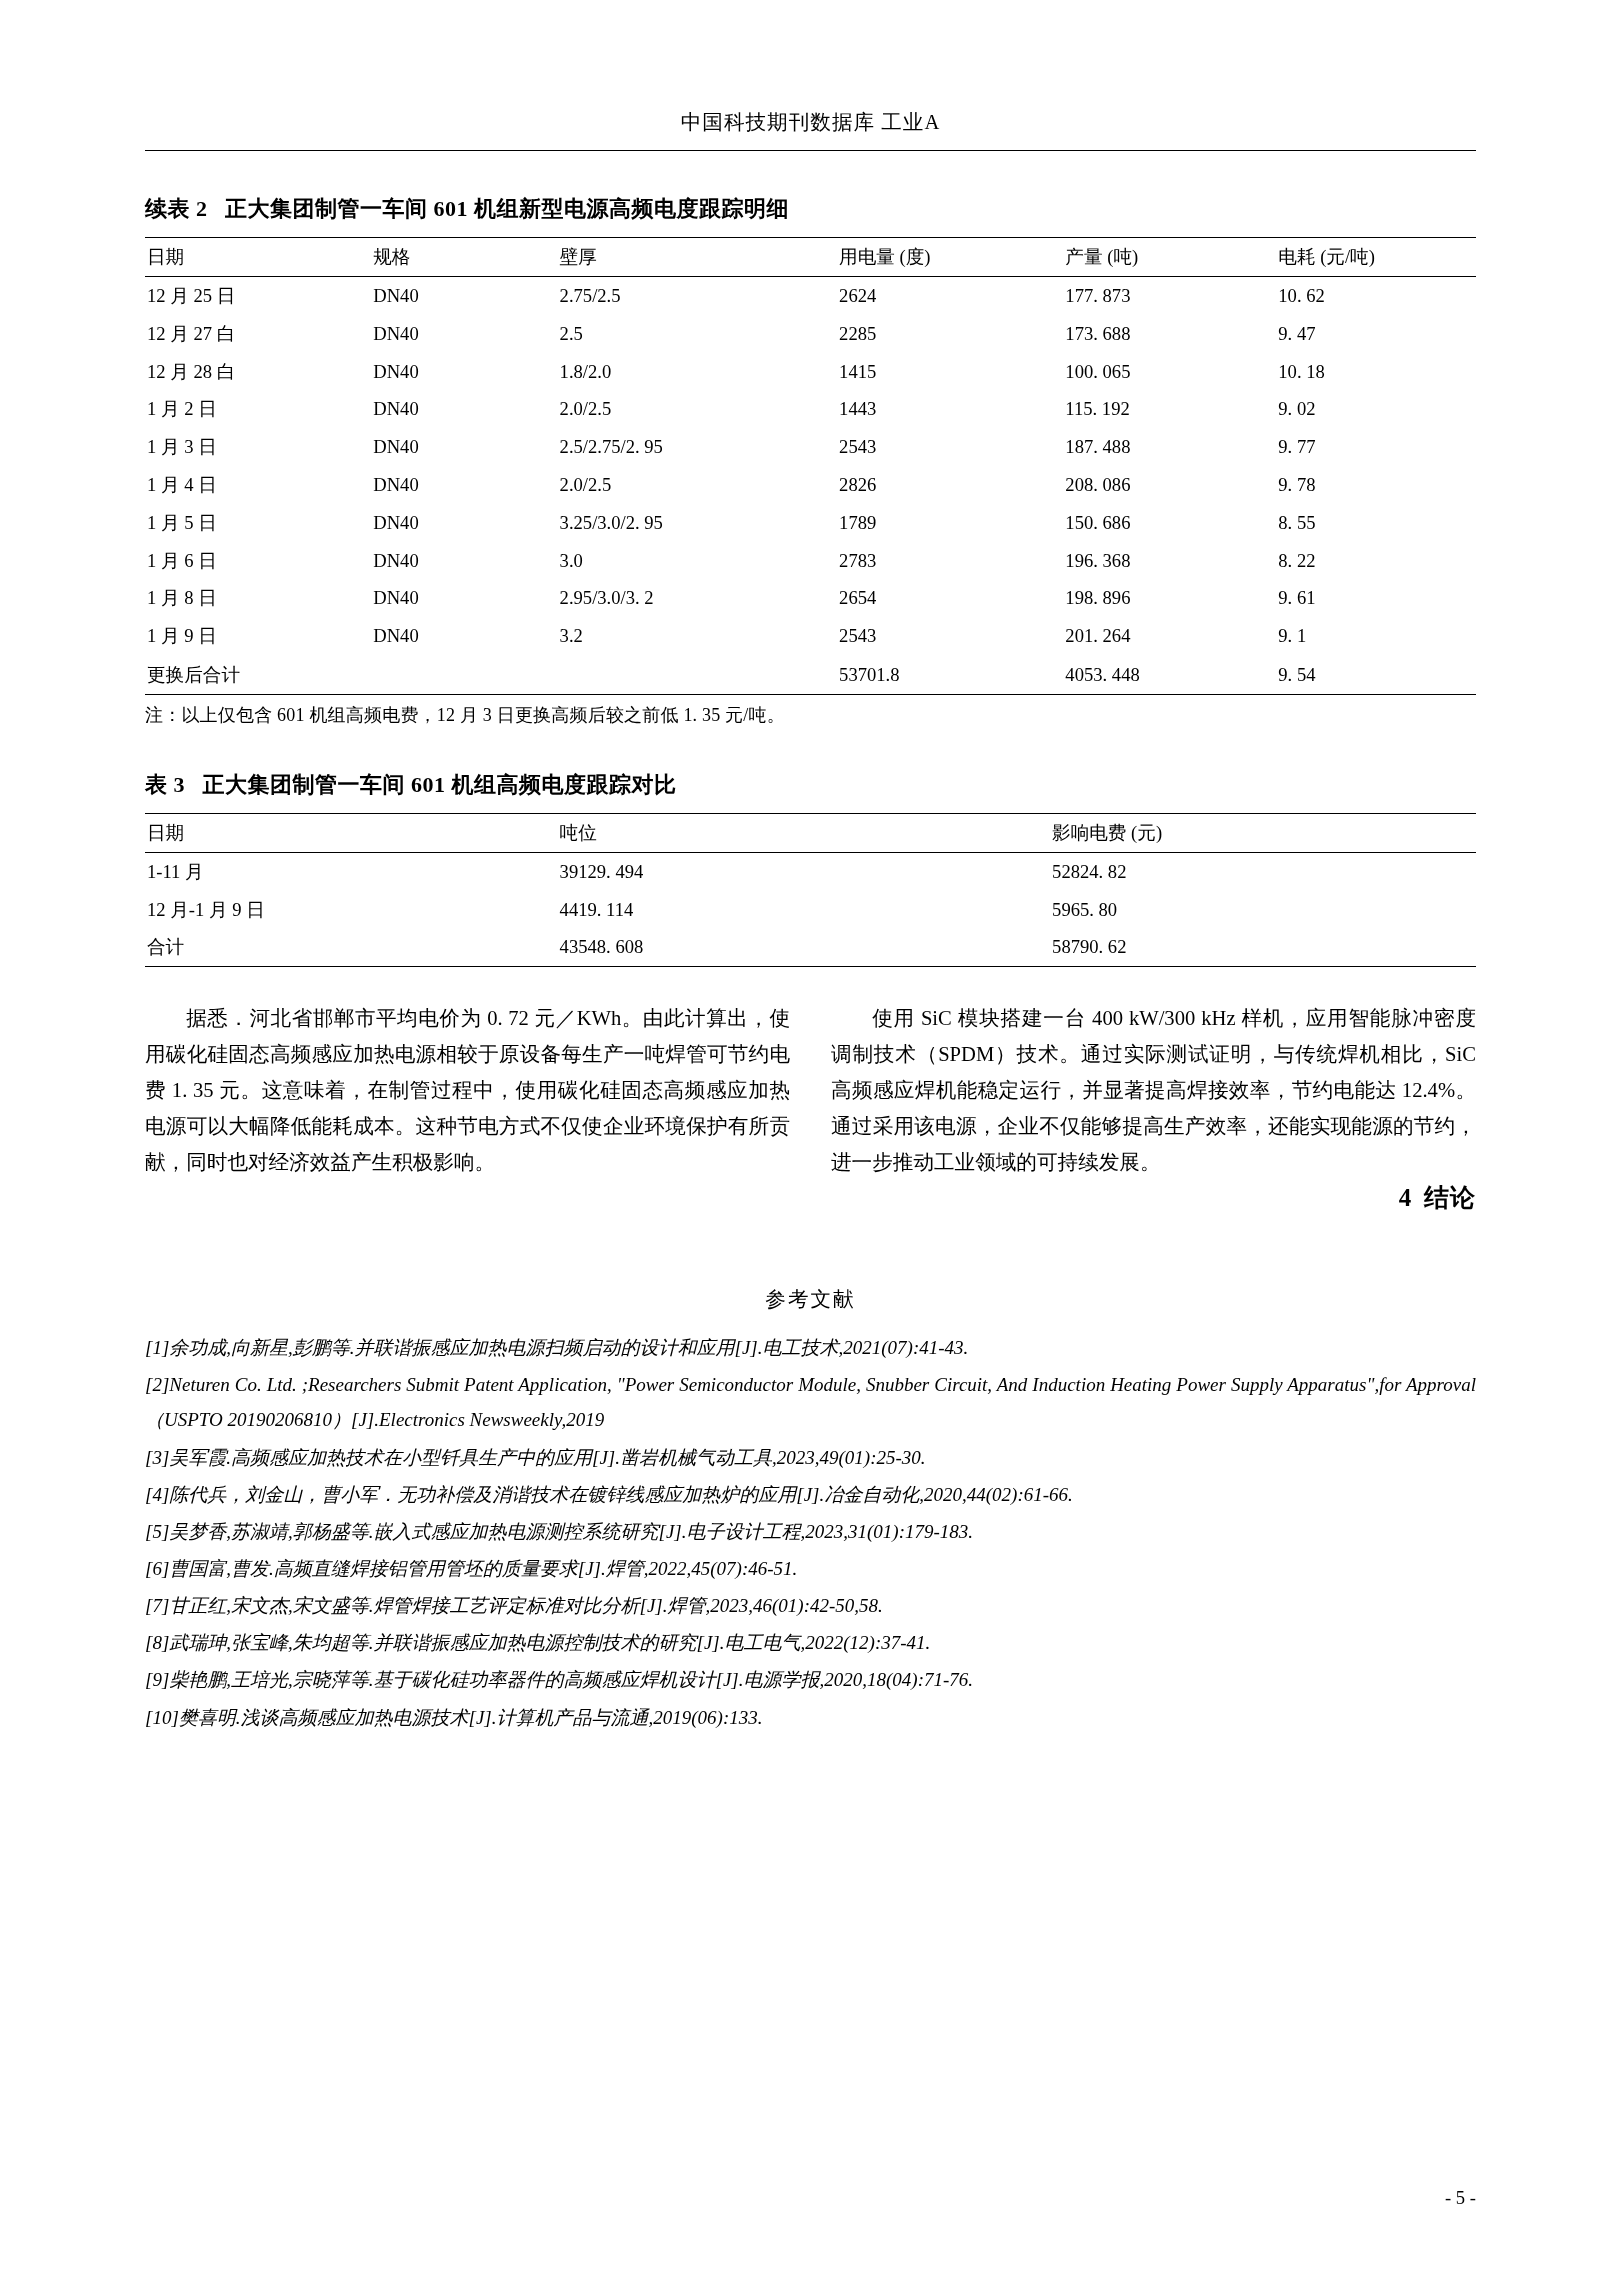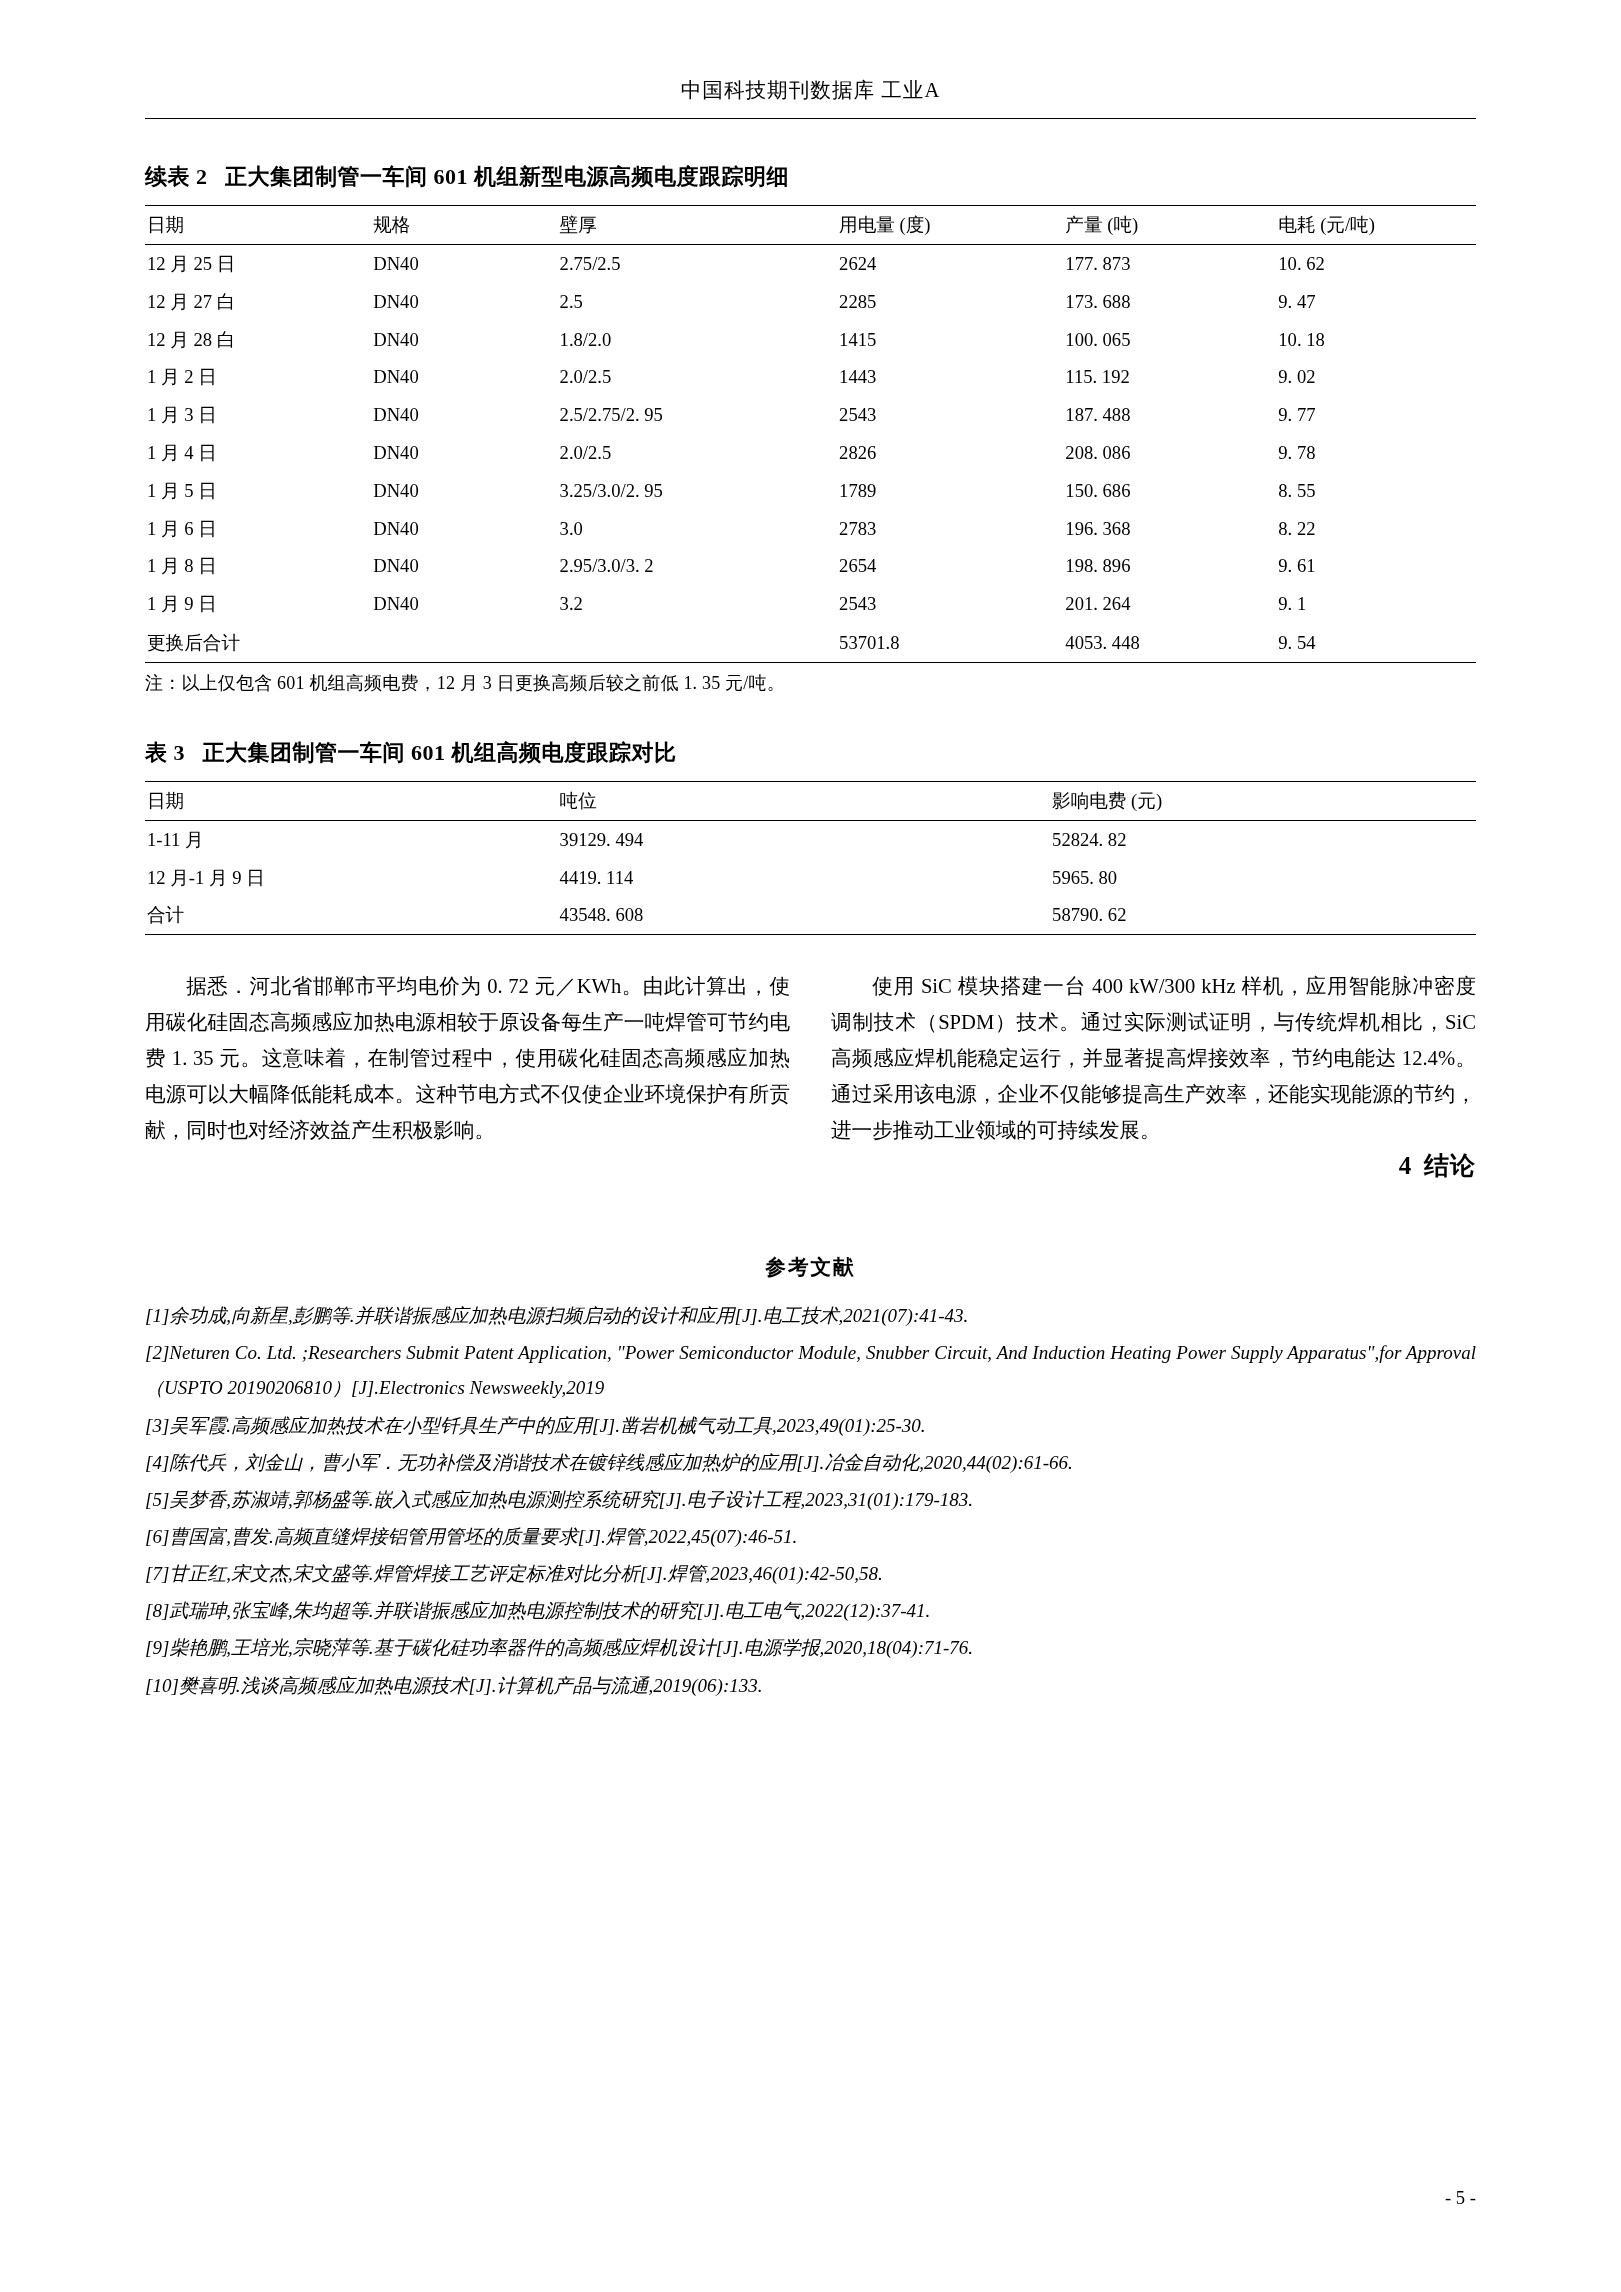--- a/index.html
+++ b/index.html
@@ -20,21 +20,21 @@
     width: 1621px;
     height: 2293px;
     box-sizing: border-box;
     padding: 0 145px;
   }
   
   .header {
     text-align: center;
     font-size: 20.6px;
     letter-spacing: 1px;
-    padding-top: 76px;
+    padding-top: 108px;
     font-family: "Liberation Serif", "DejaVu Serif", serif;
   }
   .header-rule {
     border-bottom: 1.6px solid #000;
     margin-top: 13.7px;
   }
   
   .table-caption {
     text-align: left;
     font-size: 22px;
@@ -107,21 +107,21 @@
   .sec-heading {
     font-size: 25px;
     font-weight: bold;
     letter-spacing: 1px;
     text-align: right;
   }
   .sec-heading .num { margin-right: 11.8px; }
   
   .ref-title {
     text-align: center;
-    font-weight: bold;
+    font-weight: normal;
     font-size: 20.6px;
     margin-top: 71px;
     margin-bottom: 17.6px;
     letter-spacing: 2px;
   }
   .ref-list {
     font-size: 19px;
     line-height: 1.85;
     font-style: italic;
   }

